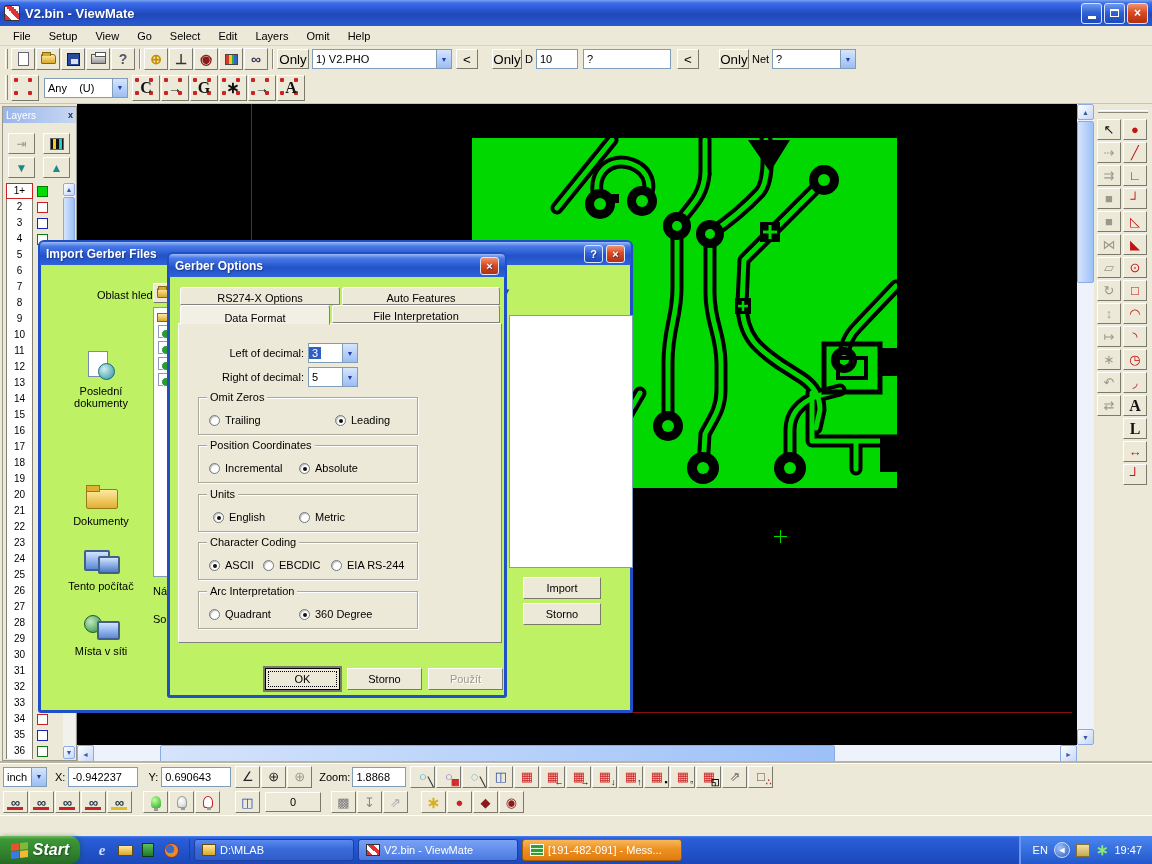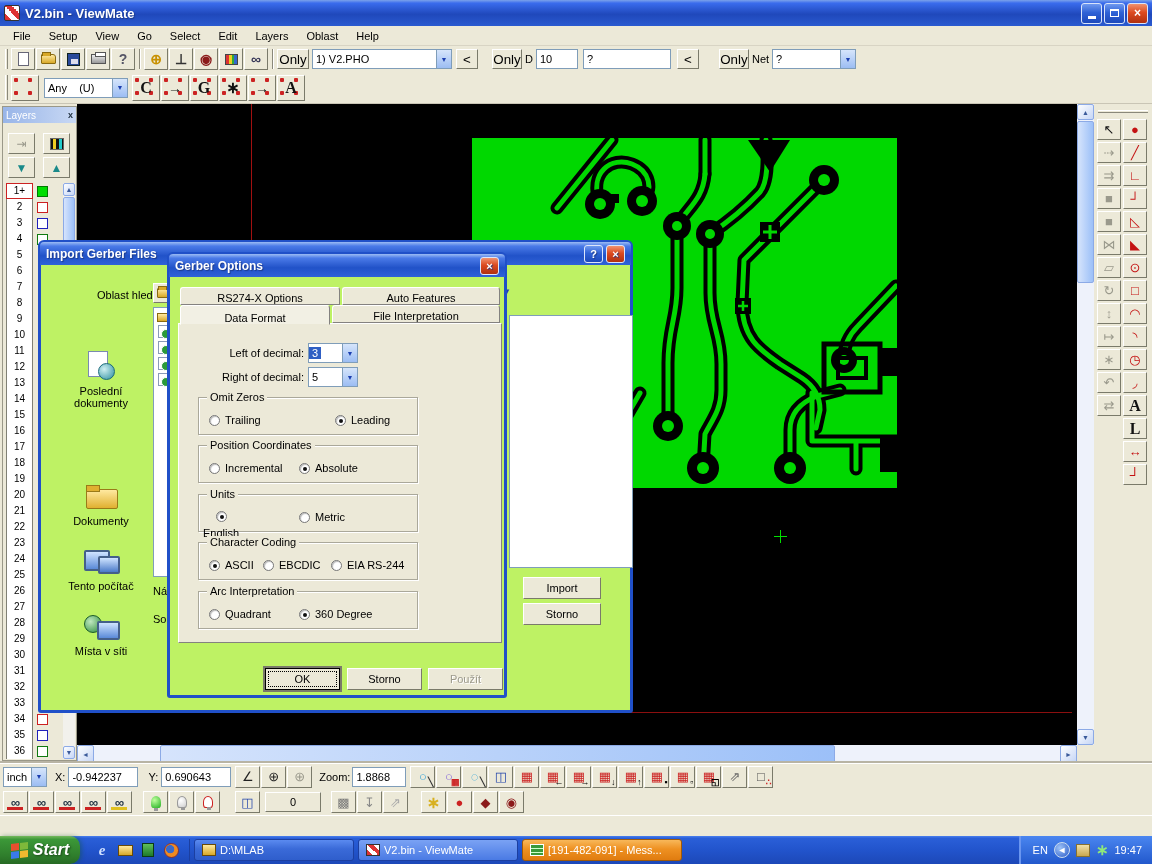--- a/index.html
+++ b/index.html
@@ -200,21 +200,21 @@
 
 <div id="menubar">
 
 <span class="menu-item">File</span>
     <span class="menu-item">Setup</span>
     <span class="menu-item">View</span>
     <span class="menu-item">Go</span>
     <span class="menu-item">Select</span>
     <span class="menu-item">Edit</span>
     <span class="menu-item">Layers</span>
-    <span class="menu-item">Oblast</span>
+    <span class="menu-item">Omit</span>
     <span class="menu-item">Help</span>
   </div>
 
 <div id="toolbar1">
   <span class="grip"></span>
   <span style="display:flex;align-items:center;">
 
   <button class="btn tb-btn">
         <span class="tico ic-doc"></span>
       </button>
@@ -818,21 +818,21 @@
         <span>Incremental</span>
       </span>
     <span class="ropt" style="left:100px;">
         <span class="radio sel"></span>
         <span>Absolute</span>
       </span>
   </div>
 
   <div class="grp" style="top:239px;">
     <span class="gt">Units</span>
-    <span class="ropt" style="left:4px;flex-direction:column;">
+    <span class="ropt" style="left:14px;">
         <span class="radio sel"></span>
         <span>English</span>
       </span>
     <span class="ropt" style="left:100px;">
         <span class="radio"></span>
         <span>Metric</span>
       </span>
   </div>
 
   <div class="grp" style="top:287px;">

